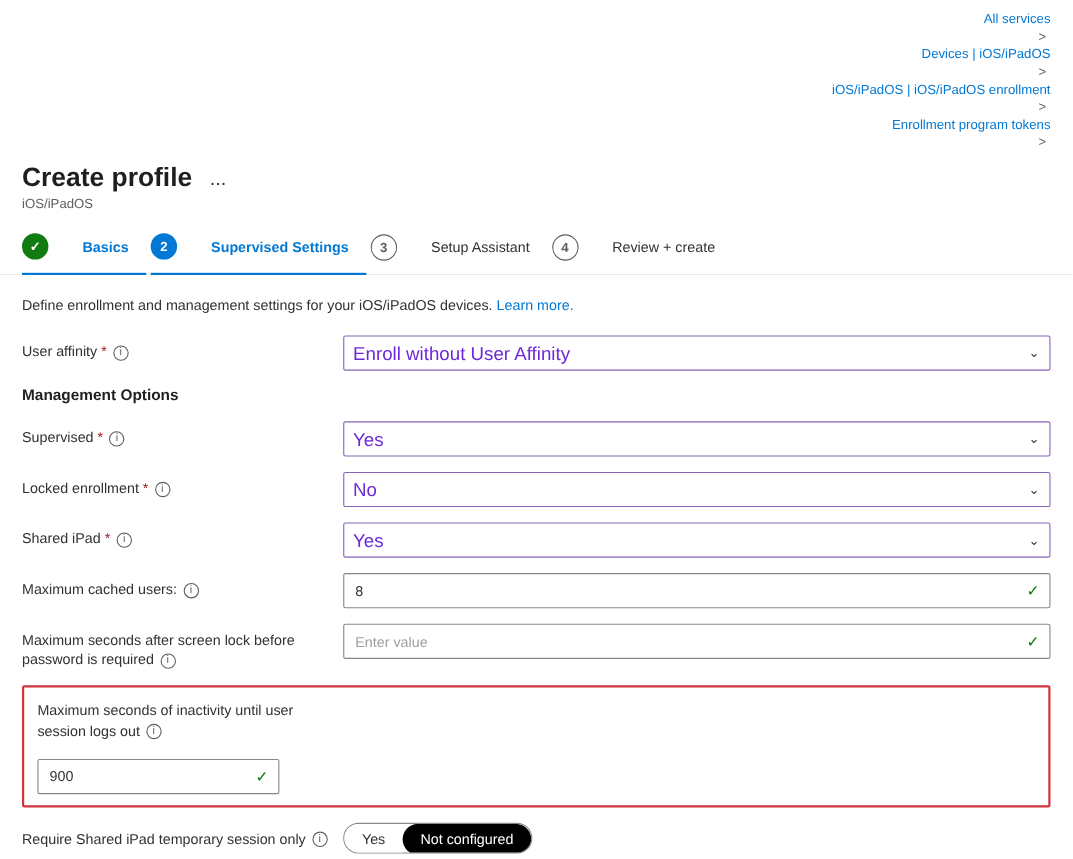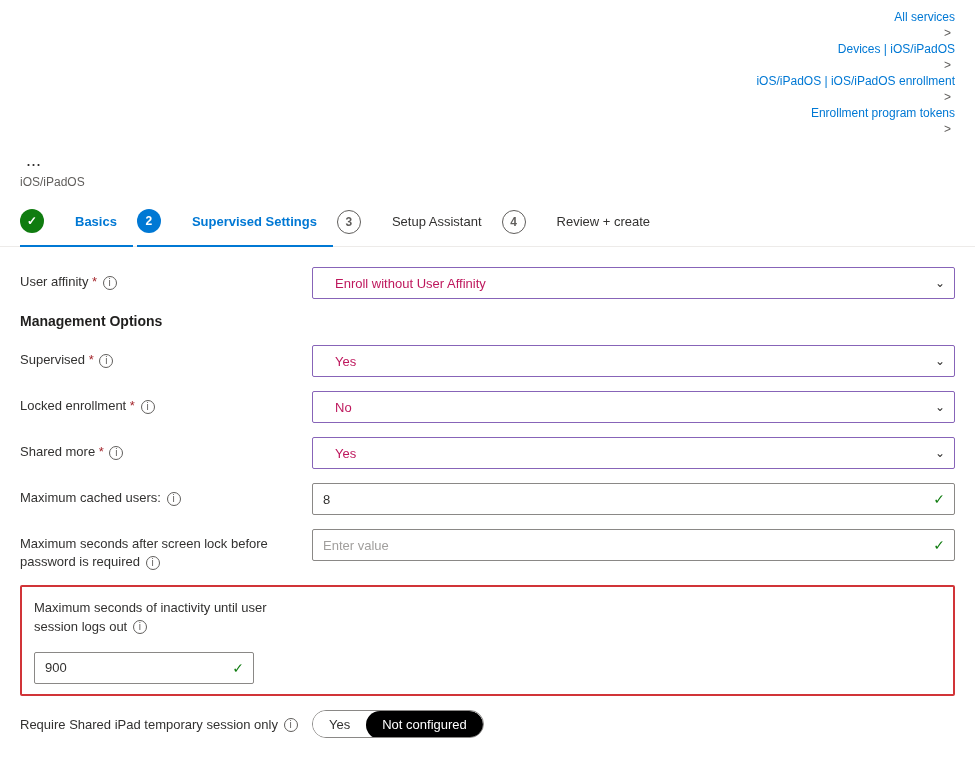--- a/index.html
+++ b/index.html
@@ -171,23 +171,23 @@
     .form-control {
       flex: 1;
       position: relative;
     }
 
     
     .select-box {
       width: 100%;
       border: 1px solid #8a8886;
       border-radius: 2px;
-      padding: 5px 32px 5px 22px;
-      font-size: 13px;
-      color: #be185d;
+      padding: 5px 32px 5px 8px;
+      font-size: 17px;
+      color: #6d28d9;
       background: #fff;
       appearance: none;
       cursor: pointer;
       height: 32px;
       outline: none;
     }
     .select-wrapper {
       position: relative;
       width: 100%;
     }
@@ -284,20 +284,21 @@
   <a>Devices | iOS/iPadOS</a>
   <span>&gt;</span>
   <a>iOS/iPadOS | iOS/iPadOS enrollment</a>
   <span>&gt;</span>
   <a>Enrollment program tokens</a>
   <span>&gt;</span>
 </div>
 
 <div class="page-header">
   <div class="page-title-row">
+    <h1 class="page-title">Create profile</h1>
     <button class="ellipsis-btn">...</button>
   </div>
   <div class="page-subtitle">iOS/iPadOS</div>
 </div>
 
 <div class="wizard-steps">
   <div class="step active">
     <div class="step-circle done">✓</div>
     <span class="step-label">Basics</span>
   </div>
@@ -313,20 +314,24 @@
   </div>
   <span class="step-sep"></span>
   <div class="step">
     <div class="step-circle pending">4</div>
     <span class="step-label">Review + create</span>
   </div>
 </div>
 
 <div class="content">
 
+  <div class="section-desc">
+    <span>Define enrollment and management settings for your iOS/iPadOS devices.</span>
+    <a>Learn more.</a>
+  </div>
 
 
   <div class="form-row">
     <div class="form-label">
       <span>User affinity</span>
       <span class="required"> *</span>
       <span class="info-icon">i</span>
     </div>
     <div class="form-control">
       <div class="select-wrapper purple">
@@ -372,21 +377,21 @@
             <option>No</option>
             <option>Yes</option>
           </select>
           <span class="chevron-down">⌄</span>
         </div>
       </div>
     </div>
 
     <div class="form-row">
       <div class="form-label">
-        <span>Shared more</span>
+        <span>Shared iPad</span>
         <span class="required"> *</span>
         <span class="info-icon">i</span>
       </div>
       <div class="form-control">
         <div class="select-wrapper purple">
           <select class="select-box">
             <option>Yes</option>
             <option>No</option>
           </select>
           <span class="chevron-down">⌄</span>

